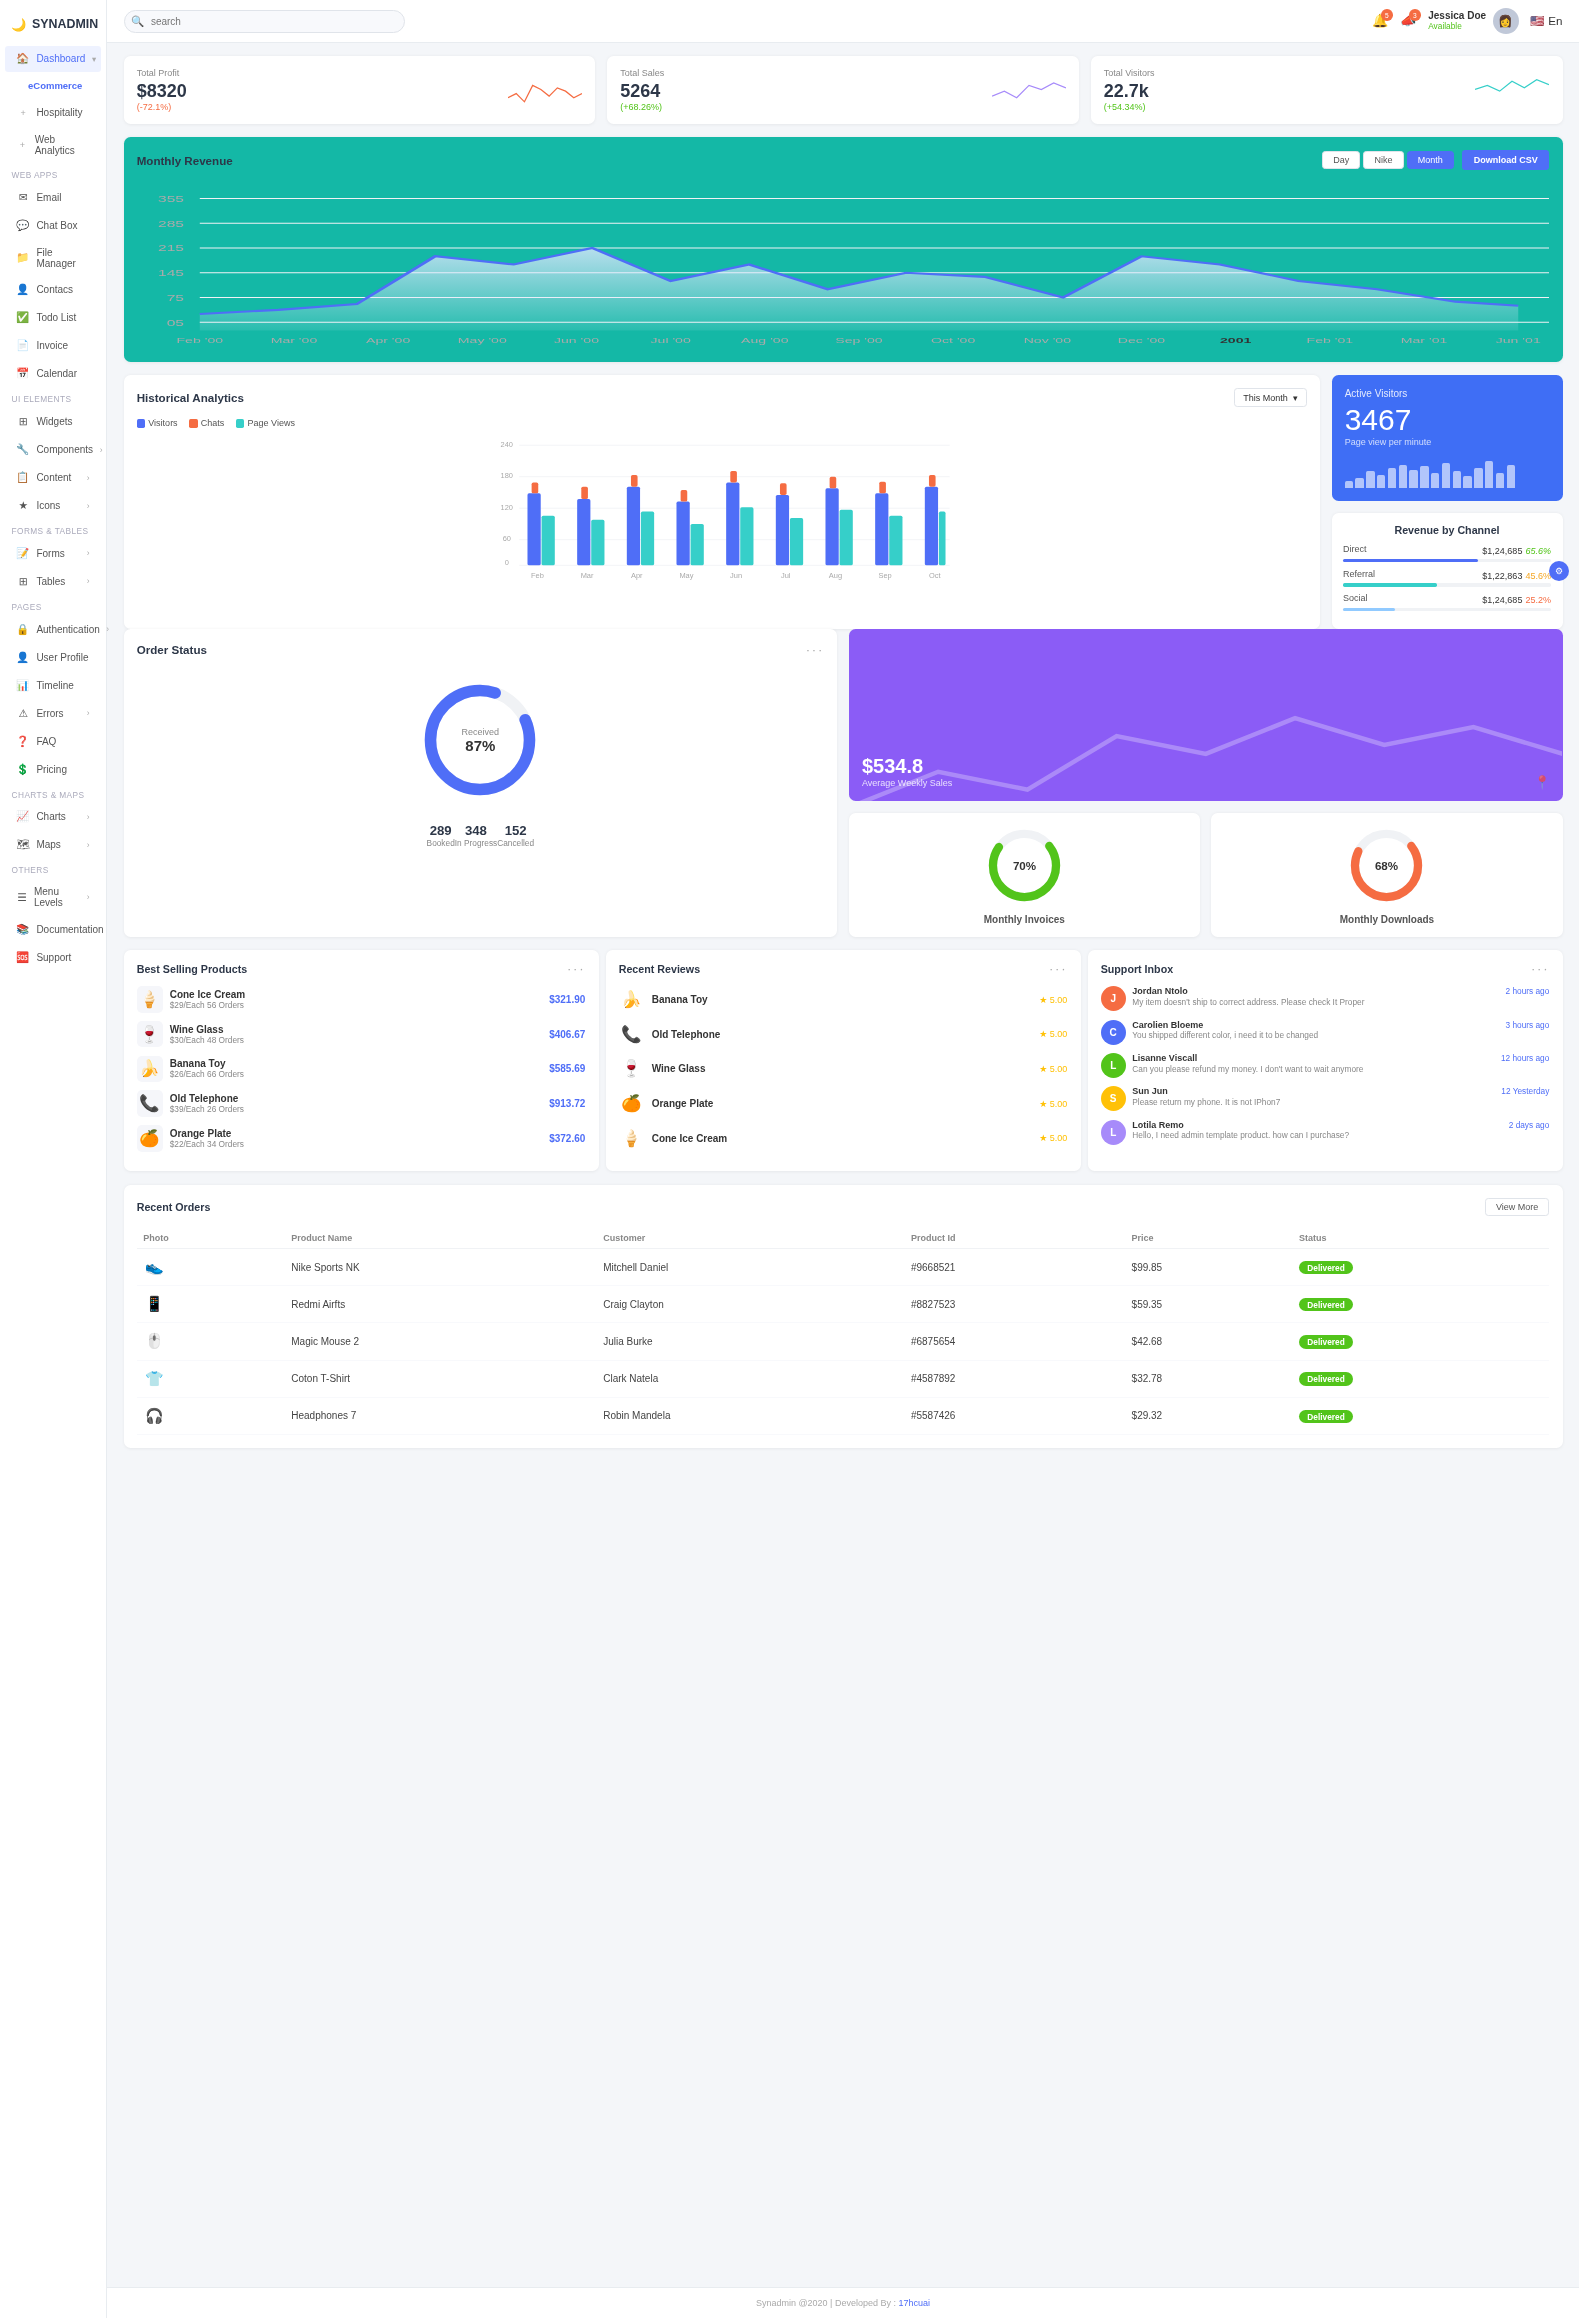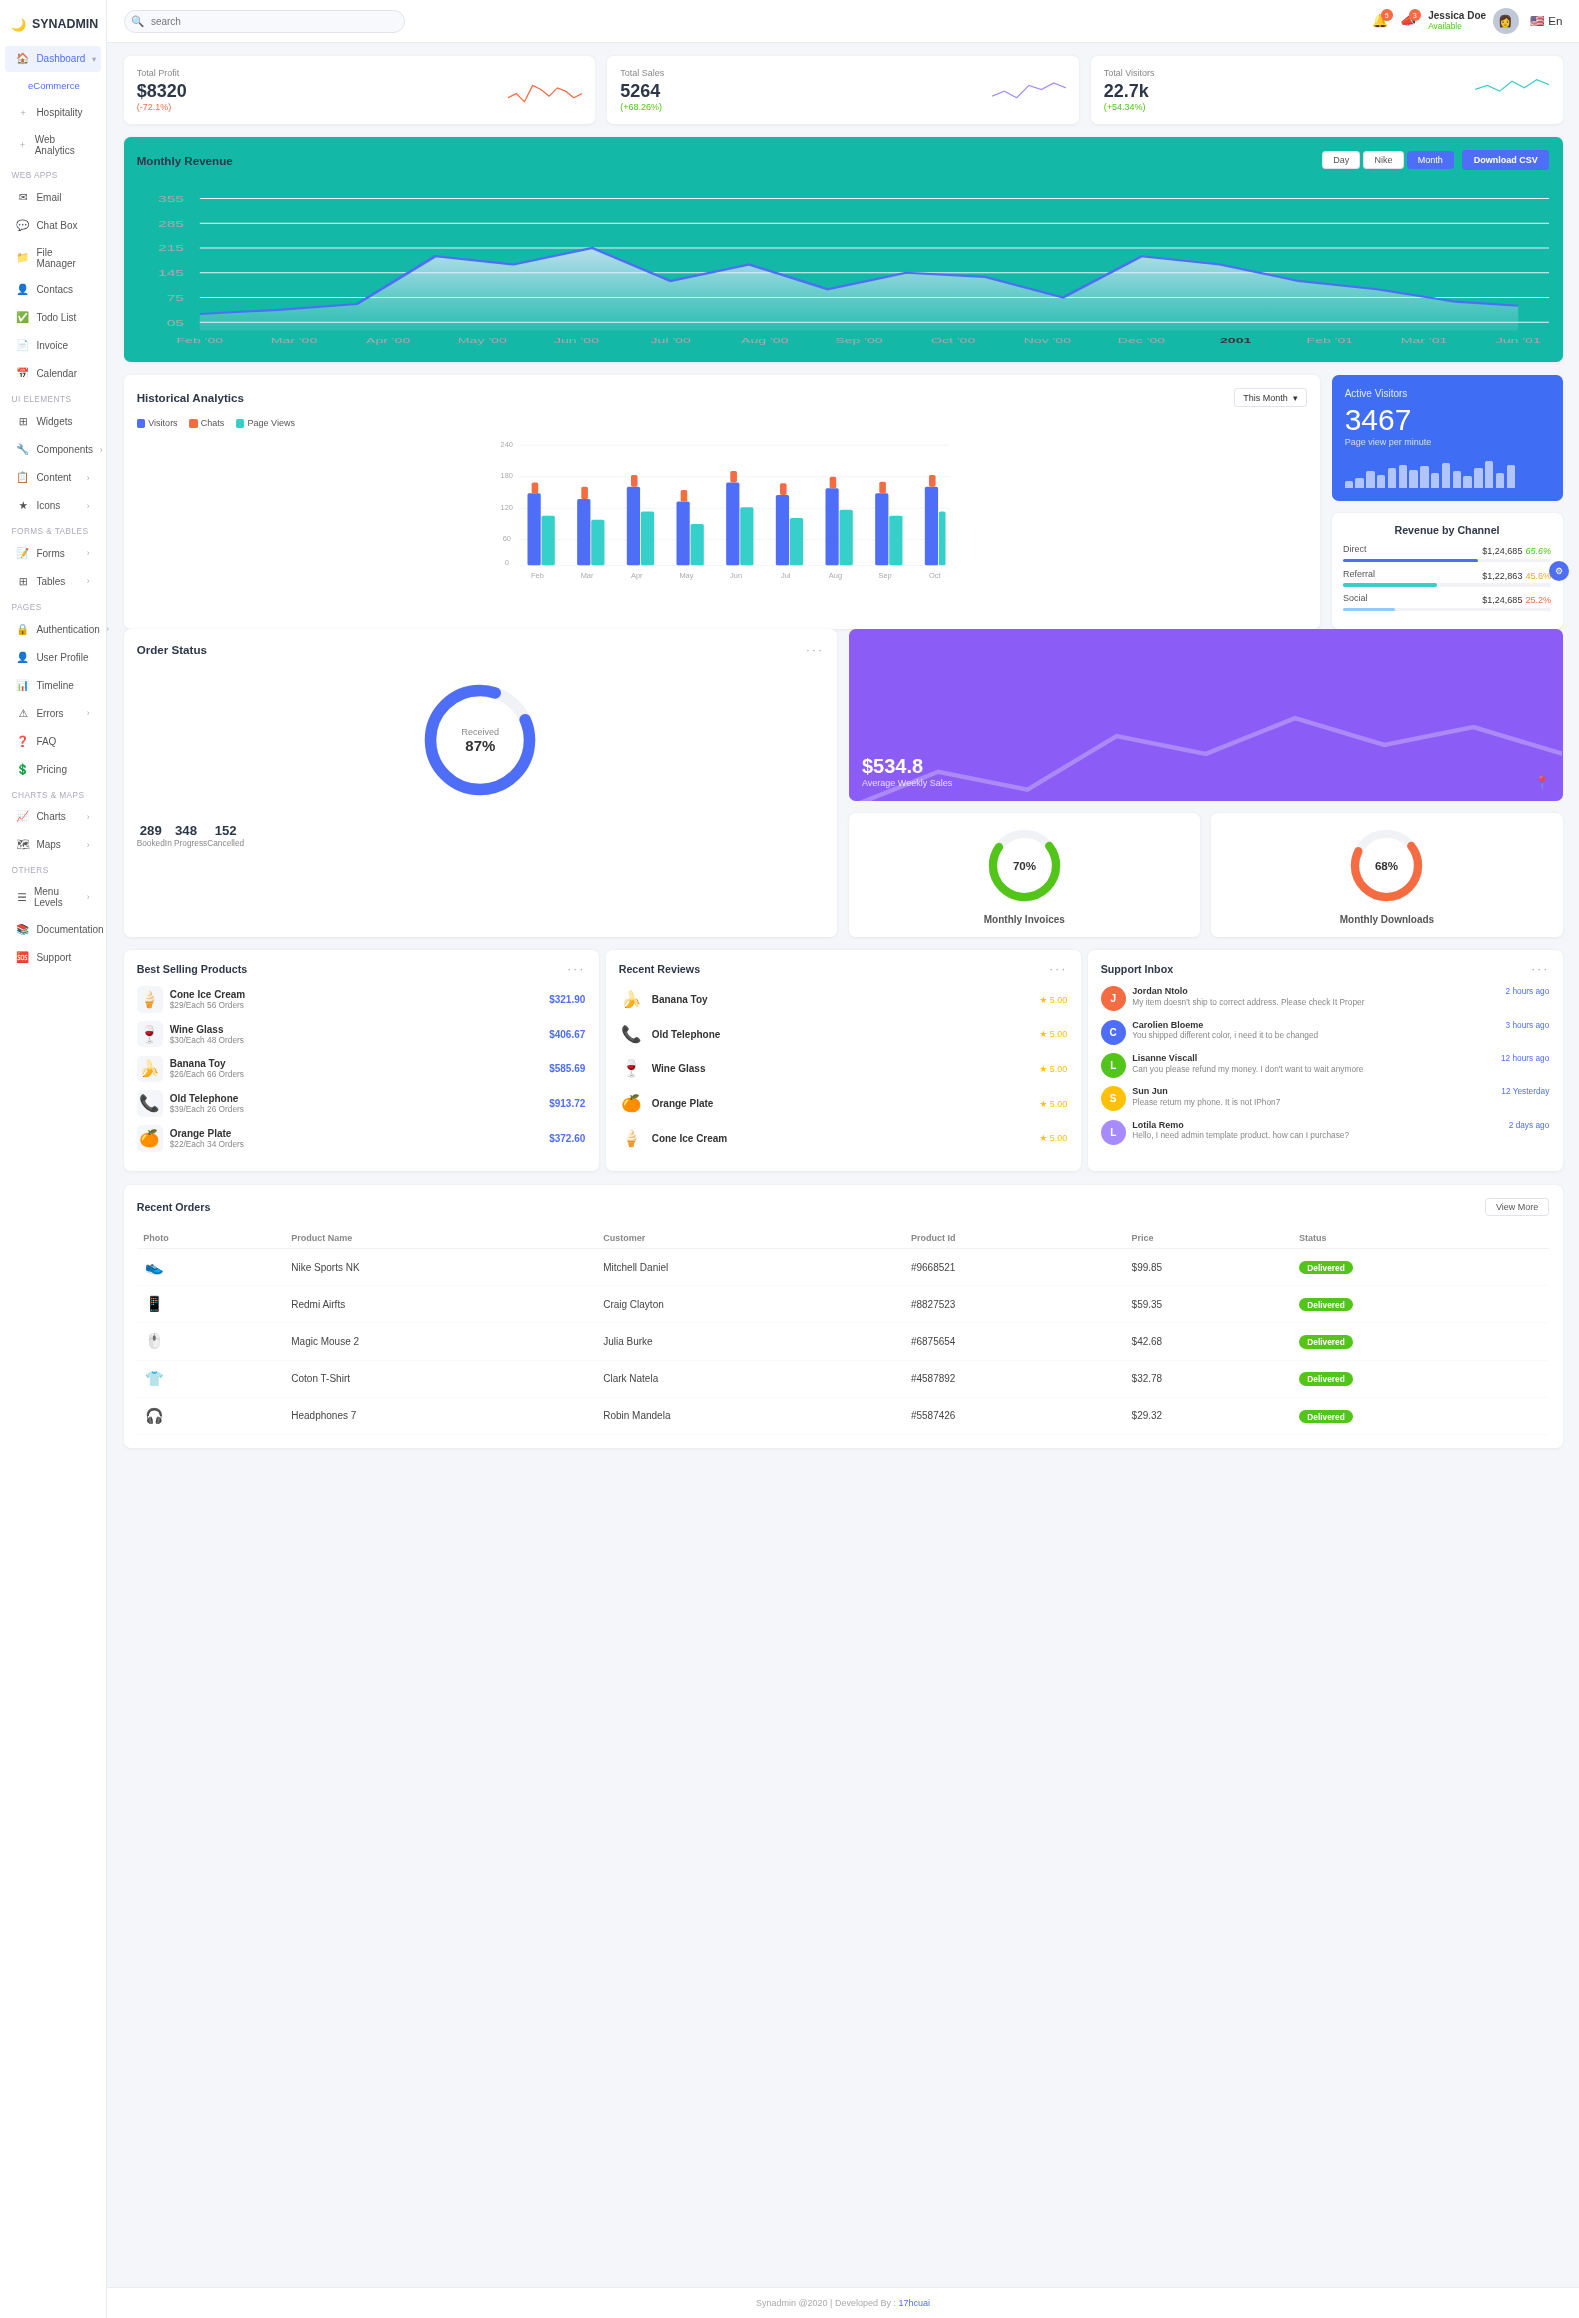--- a/index.html
+++ b/index.html
@@ -79,21 +79,21 @@
     .legend { display: flex; gap: 11.6px; margin-bottom: 8.3px; }
     .legend-item { display: flex; align-items: center; gap: 3.3px; font-size: 9px; color: #555; }
     .legend-dot { width: 8.3px; height: 8.3px; border-radius: 1.7px; }
     .order-card { background: #fff; border-radius: 6.6px; padding: 13.2px; box-shadow: 0 0.8px 3.3px rgba(0,0,0,0.06); }
     .order-card-header { display: flex; align-items: center; justify-content: space-between; margin-bottom: 8.3px; }
     .dots-btn { color: #aaa; cursor: pointer; font-size: 13.2px; letter-spacing: 1.7px; }
     .donut-wrap { display: flex; justify-content: center; align-items: center; padding: 8.3px 0; position: relative; }
     .donut-label { position: absolute; text-align: center; }
     .donut-main { font-size: 15px; font-weight: 700; }
     .donut-sub { font-size: 9px; color: #888; }
-    .order-stats { display: flex; justify-content: flex-start; margin-top: 8.3px; text-align: center; }
+    .order-stats { display: flex; justify-content: center; margin-top: 8.3px; text-align: center; }
     .order-stat-val { font-size: 13.2px; font-weight: 700; color: #2d3748; }
     .order-stat-lbl { font-size: 8.3px; color: #888; }
     .weekly-card { background: #8b5cf6; border-radius: 6.6px; padding: 13.2px; color: #fff; display: flex; flex-direction: column; justify-content: flex-end; position: relative; overflow: hidden; }
     .weekly-amount { font-size: 20px; font-weight: 800; }
     .weekly-label { font-size: 9px; opacity: 0.8; }
     .weekly-wave { position: absolute; top: 0; left: 0; right: 0; bottom: 0; opacity: 0.4; }
     .location-icon { position: absolute; bottom: 11.6px; right: 11.6px; font-size: 13.2px; opacity: 0.7; }
     .mini-donut-card { background: #fff; border-radius: 6.6px; padding: 11.6px 13.2px; box-shadow: 0 0.8px 3.3px rgba(0,0,0,0.06); display: flex; flex-direction: column; align-items: center; justify-content: center; }
     .mini-donut-title { font-size: 10px; font-weight: 600; color: #555; margin-top: 6.6px; }
 
@@ -132,21 +132,21 @@
     td { font-size: 10px; color: #444; padding: 6.6px 6.6px; border-bottom: 0.8px solid #f8f9fc; }
     .status-badge { background: #52c41a; color: #fff; border-radius: 10px; padding: 1.7px 8.3px; font-size: 8.3px; font-weight: 600; }
     .product-thumb { width: 23px; height: 23px; border-radius: 3.3px; display: flex; align-items: center; justify-content: center; font-size: 15px; }
 
     
     .footer { text-align: center; font-size: 9px; color: #aaa; padding: 10px; background: #fff; border-top: 0.8px solid #e8ecf0; }
     .footer a { color: #4f6ef7; text-decoration: none; }
 
     
     .dashboard-parent { background: #eef2ff; color: #4f6ef7; }
-    .sub-ecommerce { color: #4f6ef7; background: none; font-size: 9.5px; padding-left: 25px; }
+    .sub-ecommerce { color: #4f6ef7; background: none; font-size: 9.5px; padding-left: 25px; font-weight: bold; }
     .mid-section { display: grid; grid-template-columns: 1fr 231px; gap: 11.6px; }
     .right-col { display: flex; flex-direction: column; gap: 11.6px; }
   </style>
 </head>
 <body>
 
 <nav class="sidebar">
   <div class="sidebar-logo">
     <span>🌙</span>
     <span>SYNADMIN</span>

